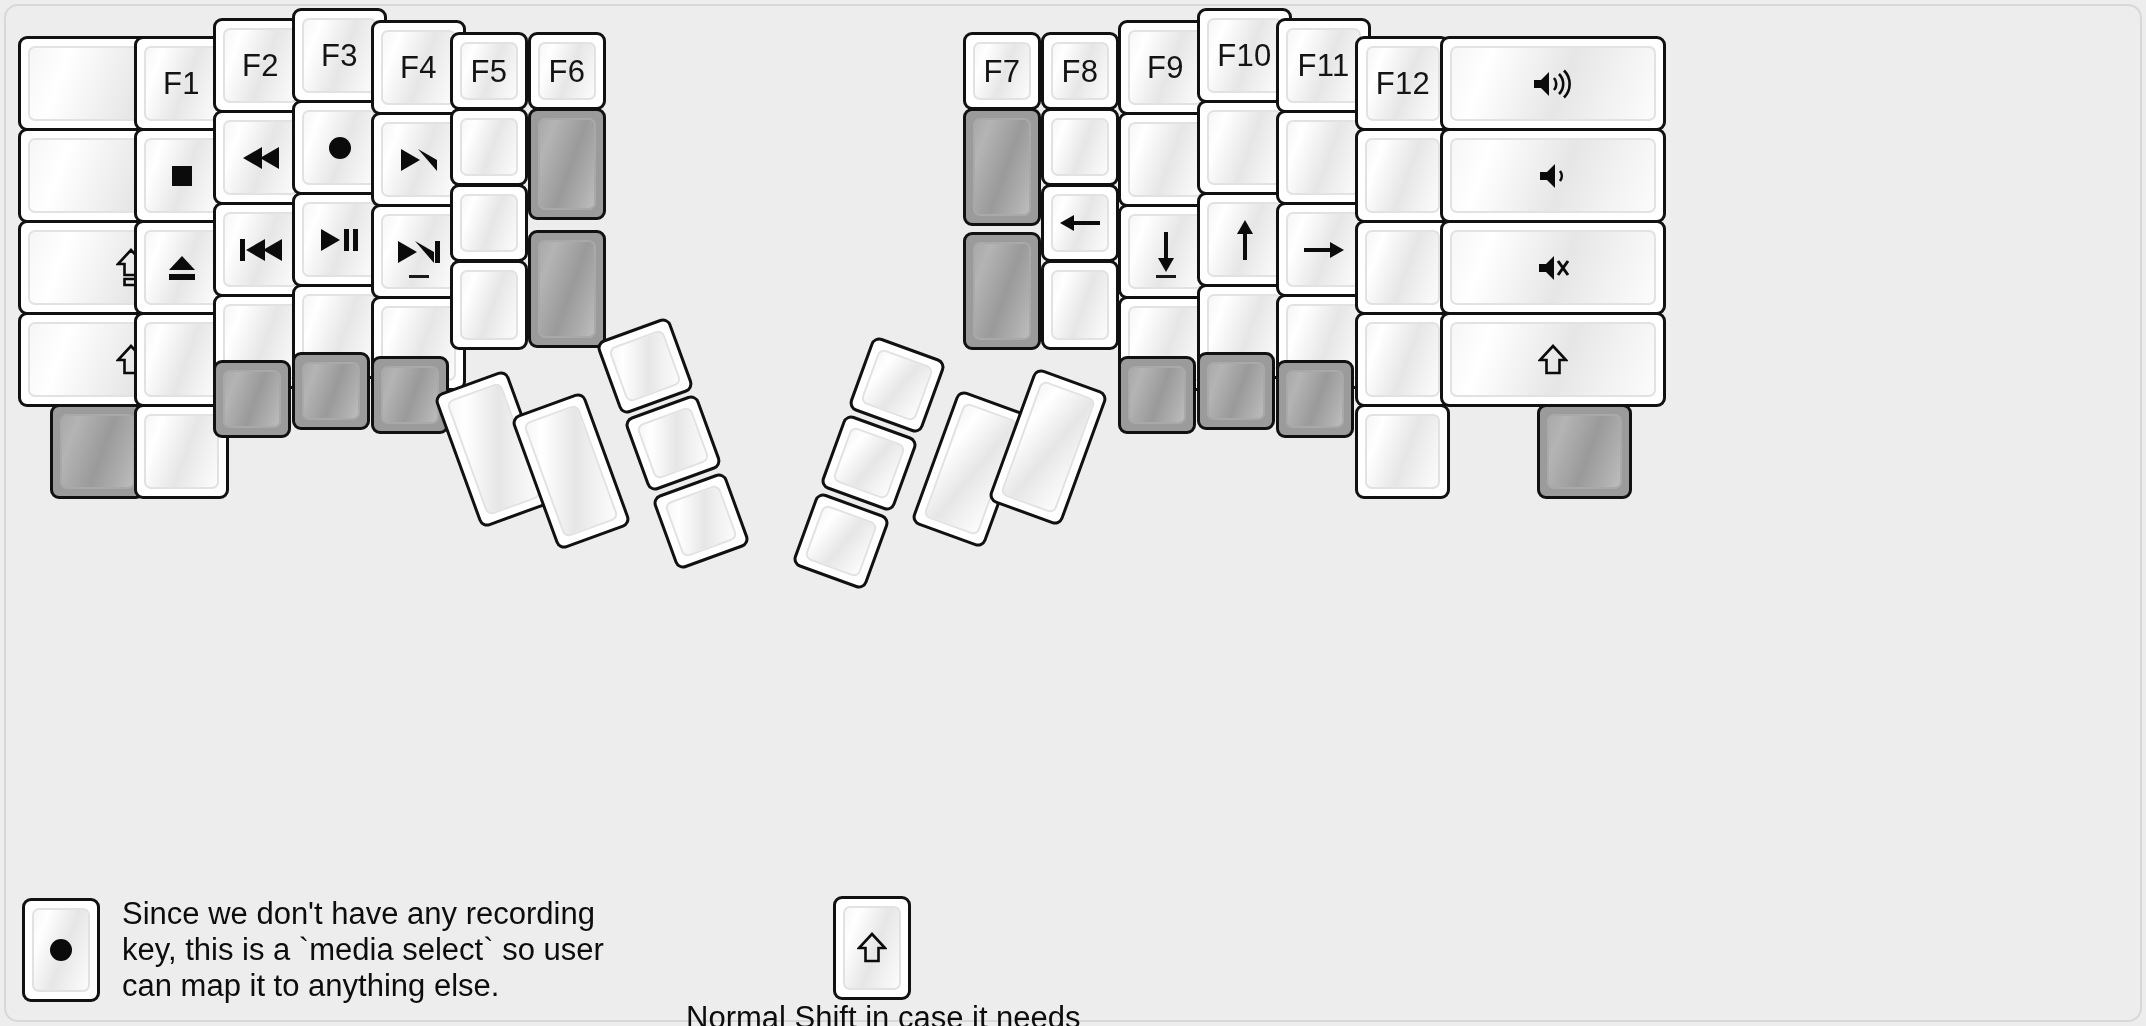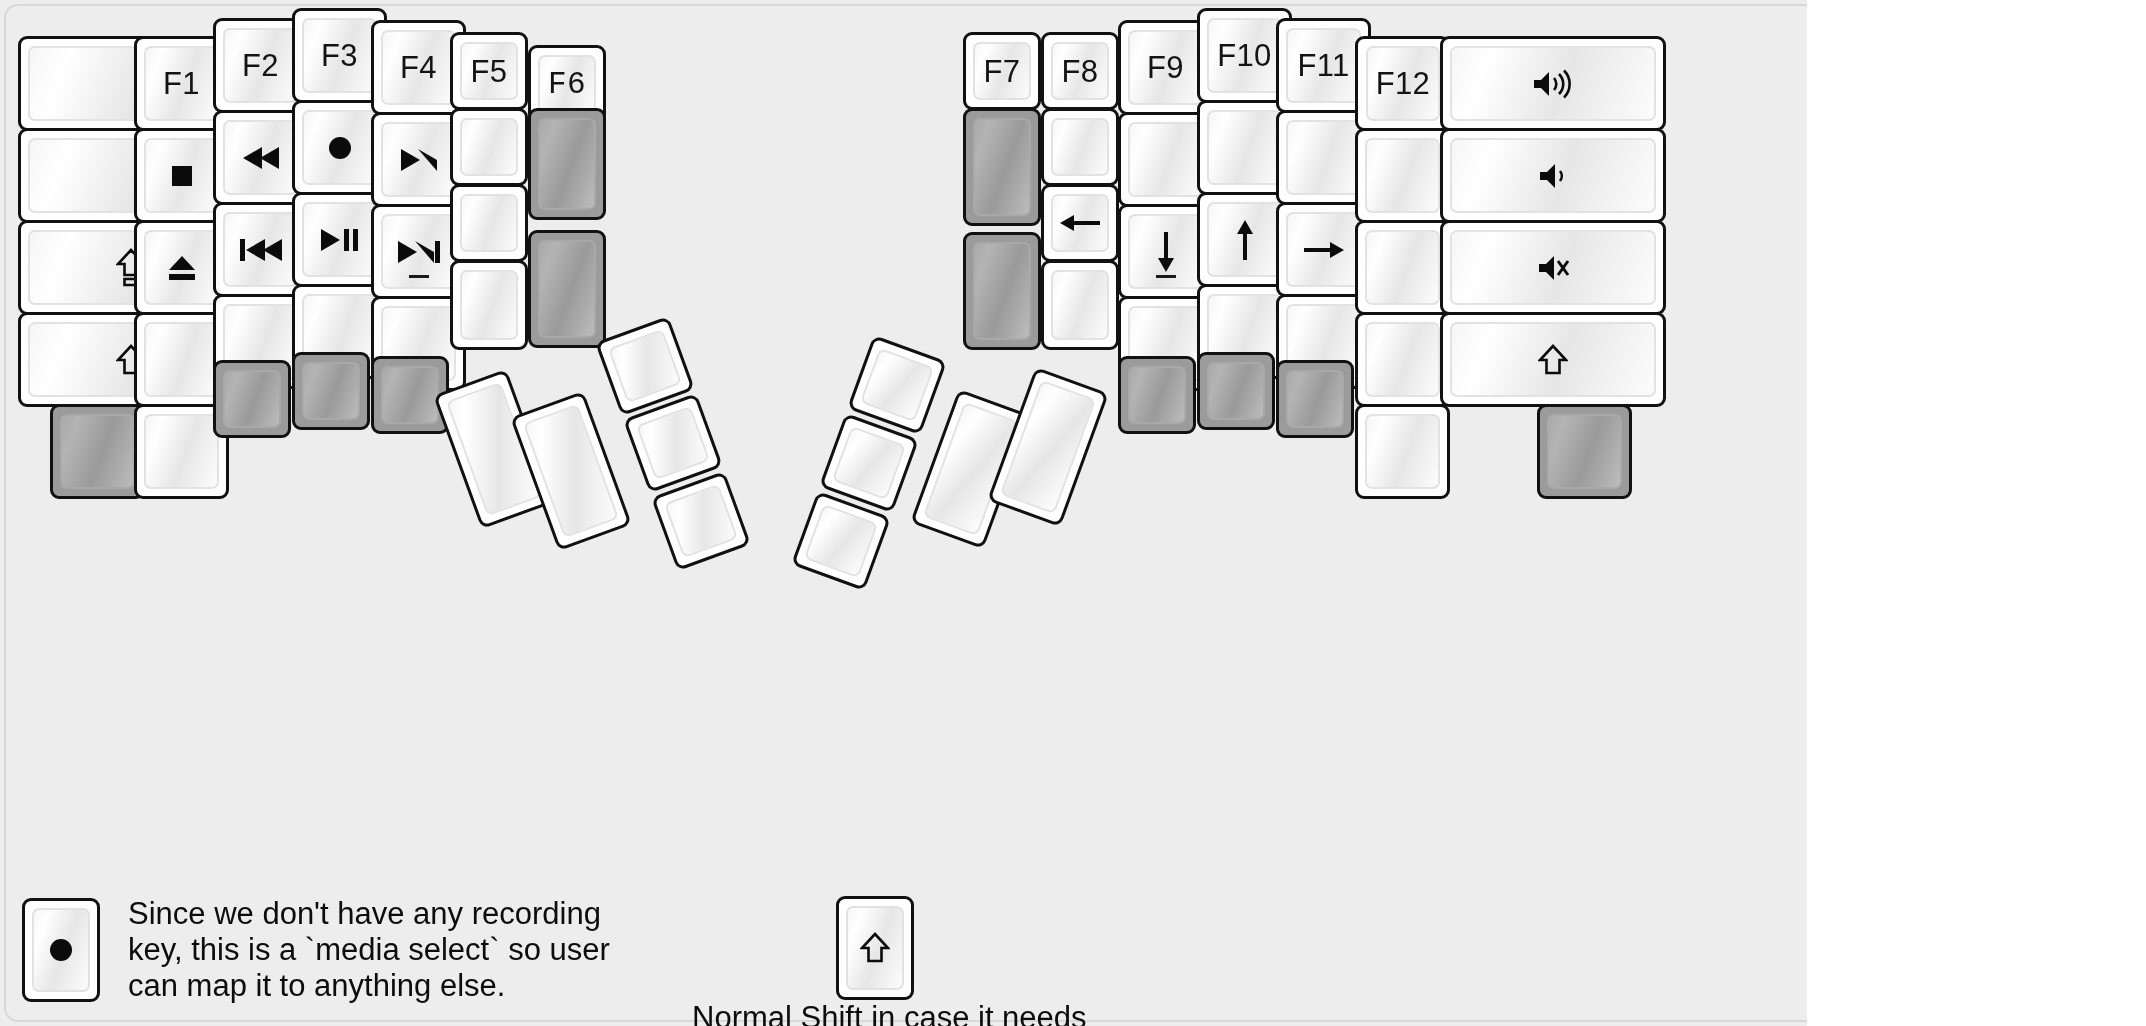--- a/index.html
+++ b/index.html
@@ -2,21 +2,21 @@
 <html><head>
 <meta charset="utf-8">
 <style>
   html,body{margin:0;padding:0;background:#ffffff;}
   body{
     font-family:"Liberation Sans","DejaVu Sans",sans-serif;
     -webkit-font-smoothing:antialiased;
   }
   #stage{
     position:relative;
-    width:1807px;height:1026px;
+    width:2146px;height:1026px;
     background:#ededed;
     overflow:hidden;
   }
   
   #frame{
     position:absolute;left:4px;top:4px;
     width:2138px;height:1018px;
     border:2px solid #d8d8d8;
     border-radius:14px;
     box-sizing:border-box;
@@ -105,21 +105,21 @@
     border-radius:7px;
     background:linear-gradient(110deg,#f6f6f6 0%,#ffffff 18%,#e6e6e6 55%,#f2f2f2 78%,#fcfcfc 100%);
     display:flex;align-items:center;justify-content:center;
   }
   .legkey.trans{background:#9b9b9b;}
   .legkey.trans .face{
     border-color:#a9a9a9;
     background:linear-gradient(110deg,#a9a9a9 0%,#b4b4b4 18%,#9a9a9a 55%,#ababab 78%,#bdbdbd 100%);
   }
   .legtxt{
-    margin-left:28px;
+    margin-left:22px;
     font-size:31px;
     line-height:1.16;
     color:#0d0d0d;
     white-space:pre-line;
   }
 </style>
 </head>
 <body>
 
 <div id="stage">
@@ -289,21 +289,21 @@
       </div>
       <div class="key" style="left: 450px; top: 108px; width: 78px; height: 78px;">
         <div class="face"></div>
       </div>
       <div class="key" style="left: 450px; top: 184px; width: 78px; height: 78px;">
         <div class="face"></div>
       </div>
       <div class="key" style="left: 450px; top: 260px; width: 78px; height: 90px;">
         <div class="face"></div>
       </div>
-      <div class="key" style="left: 528px; top: 45px; width: 78px; height: 78px; font-family: Liberation Mono, monospace;">
+      <div class="key" style="left: 528px; top: 32px; width: 78px; height: 78px;">
         <div class="face">
           <span class="lbl">F6</span>
         </div>
       </div>
       <div class="key trans" style="left: 528px; top: 108px; width: 78px; height: 112px;">
         <div class="face"></div>
       </div>
       <div class="key trans" style="left: 528px; top: 230px; width: 78px; height: 118px;">
         <div class="face"></div>
       </div>

